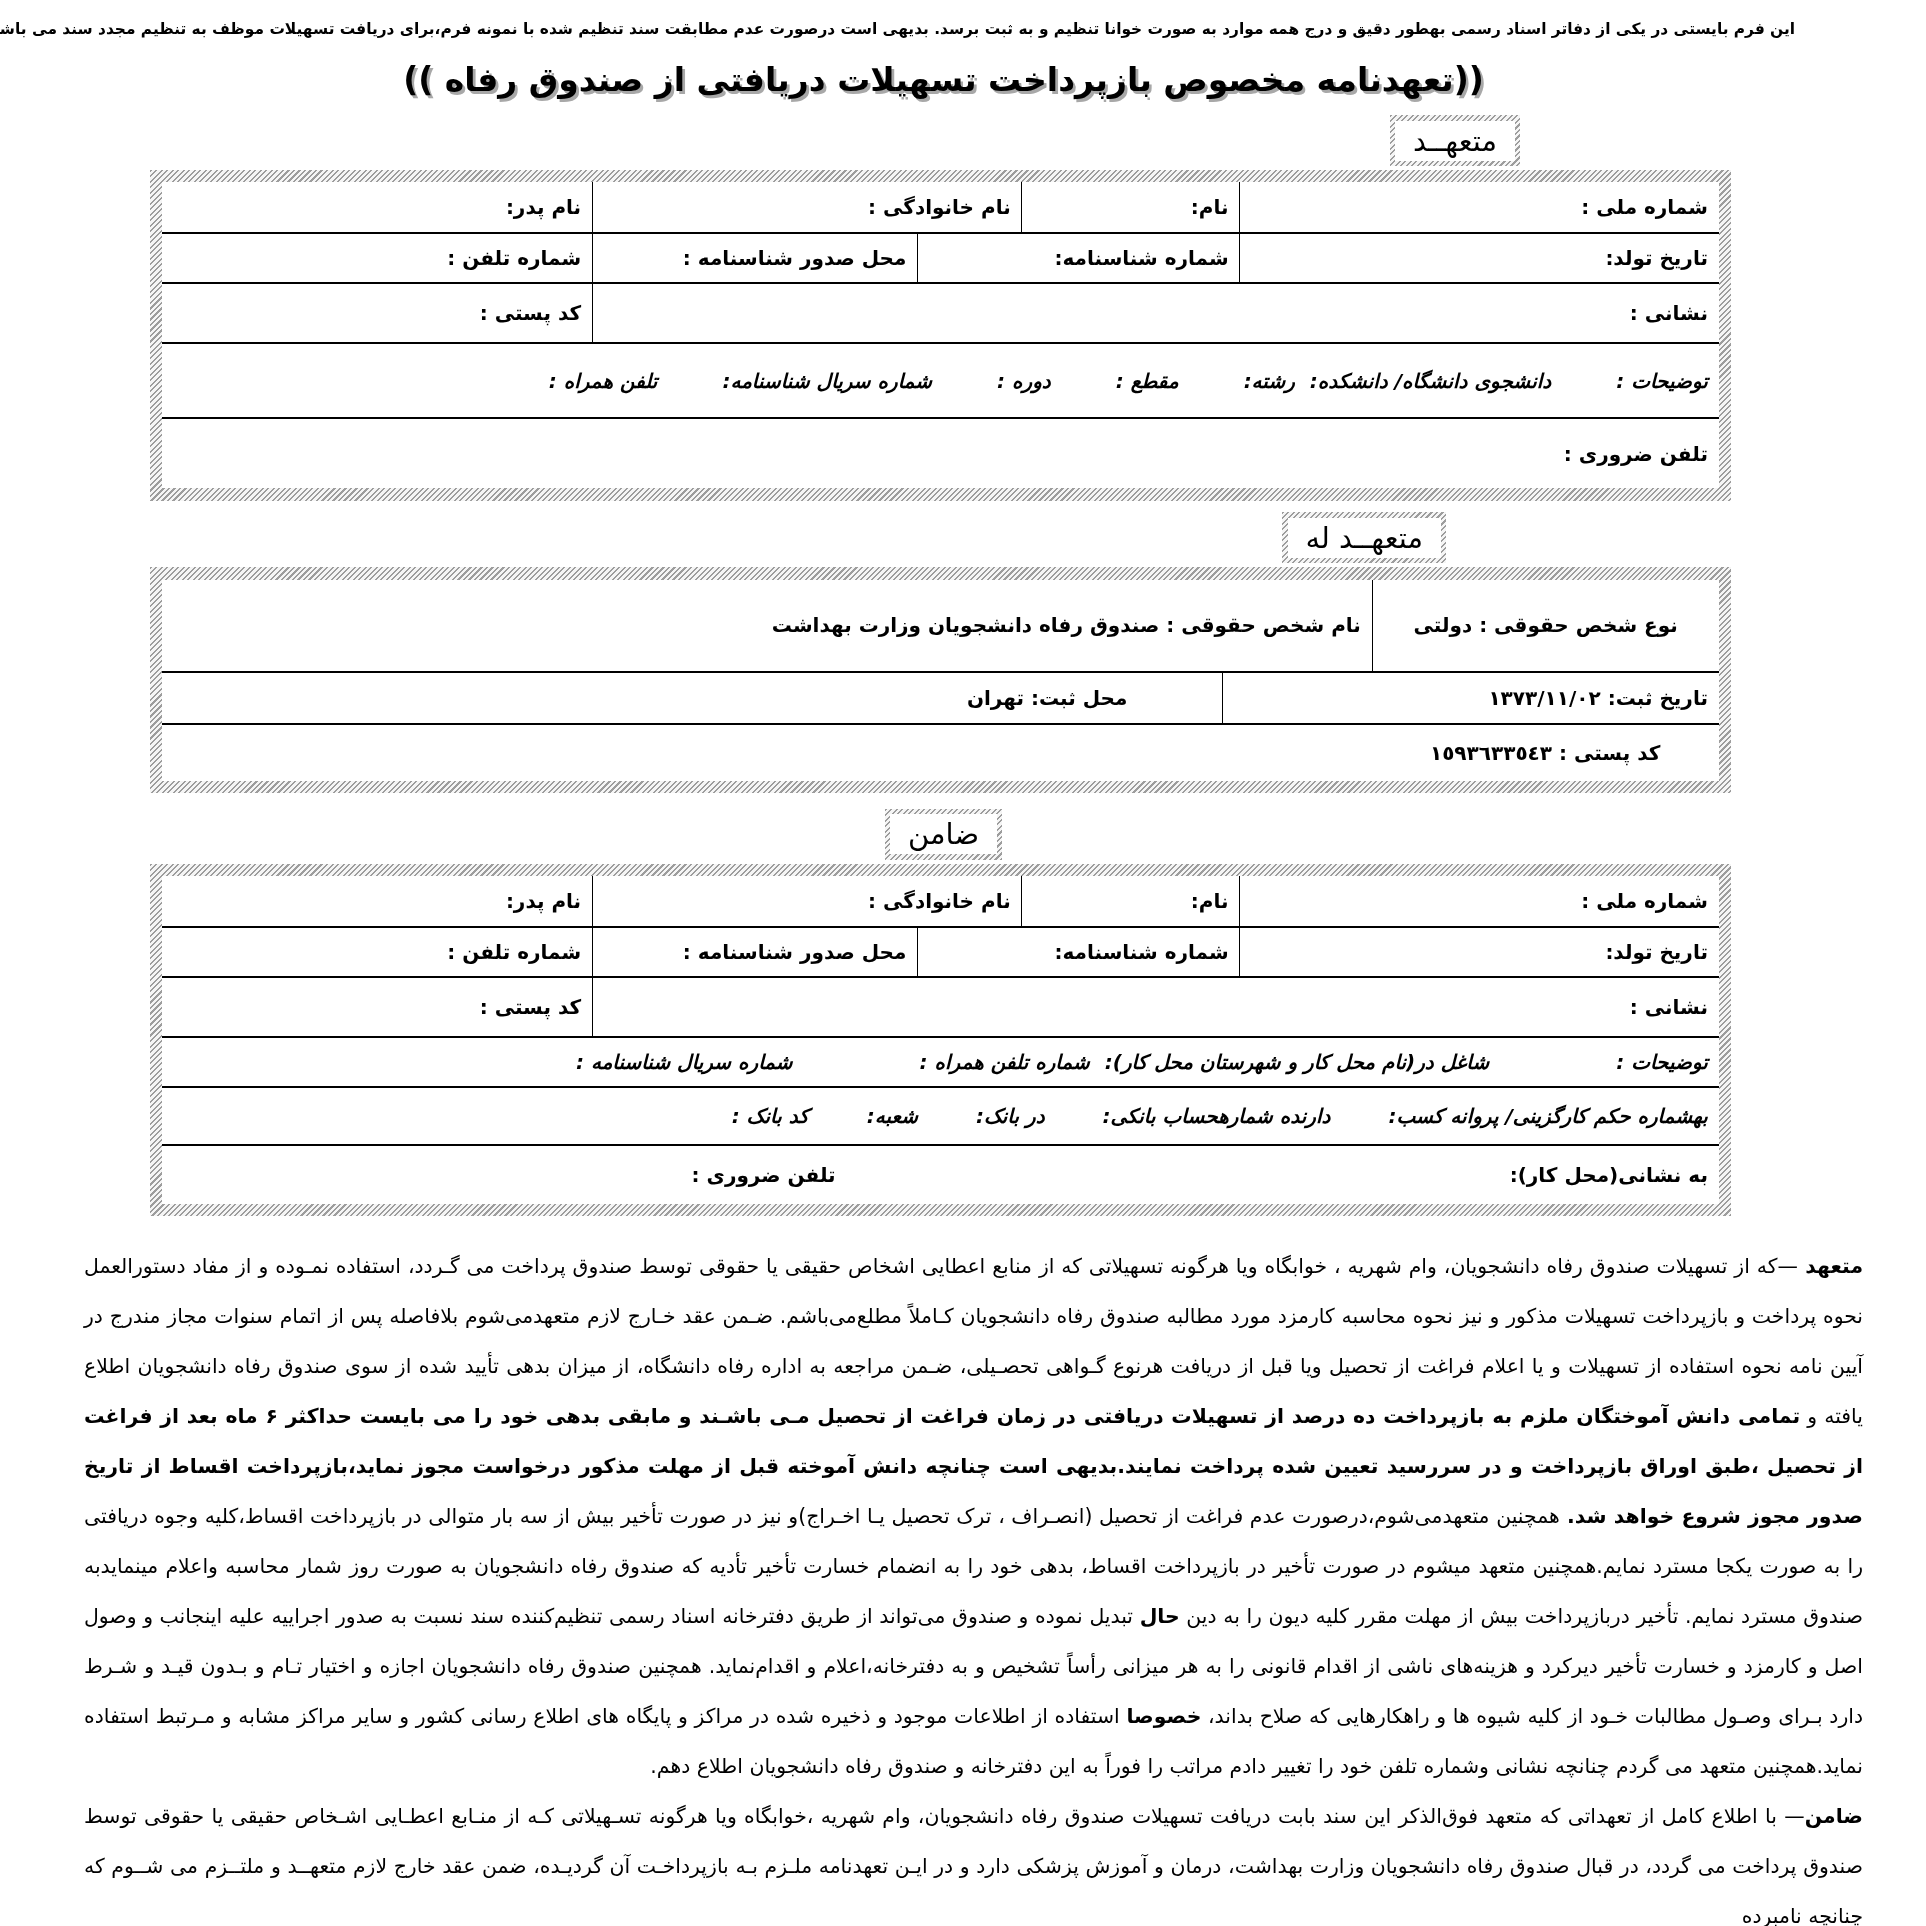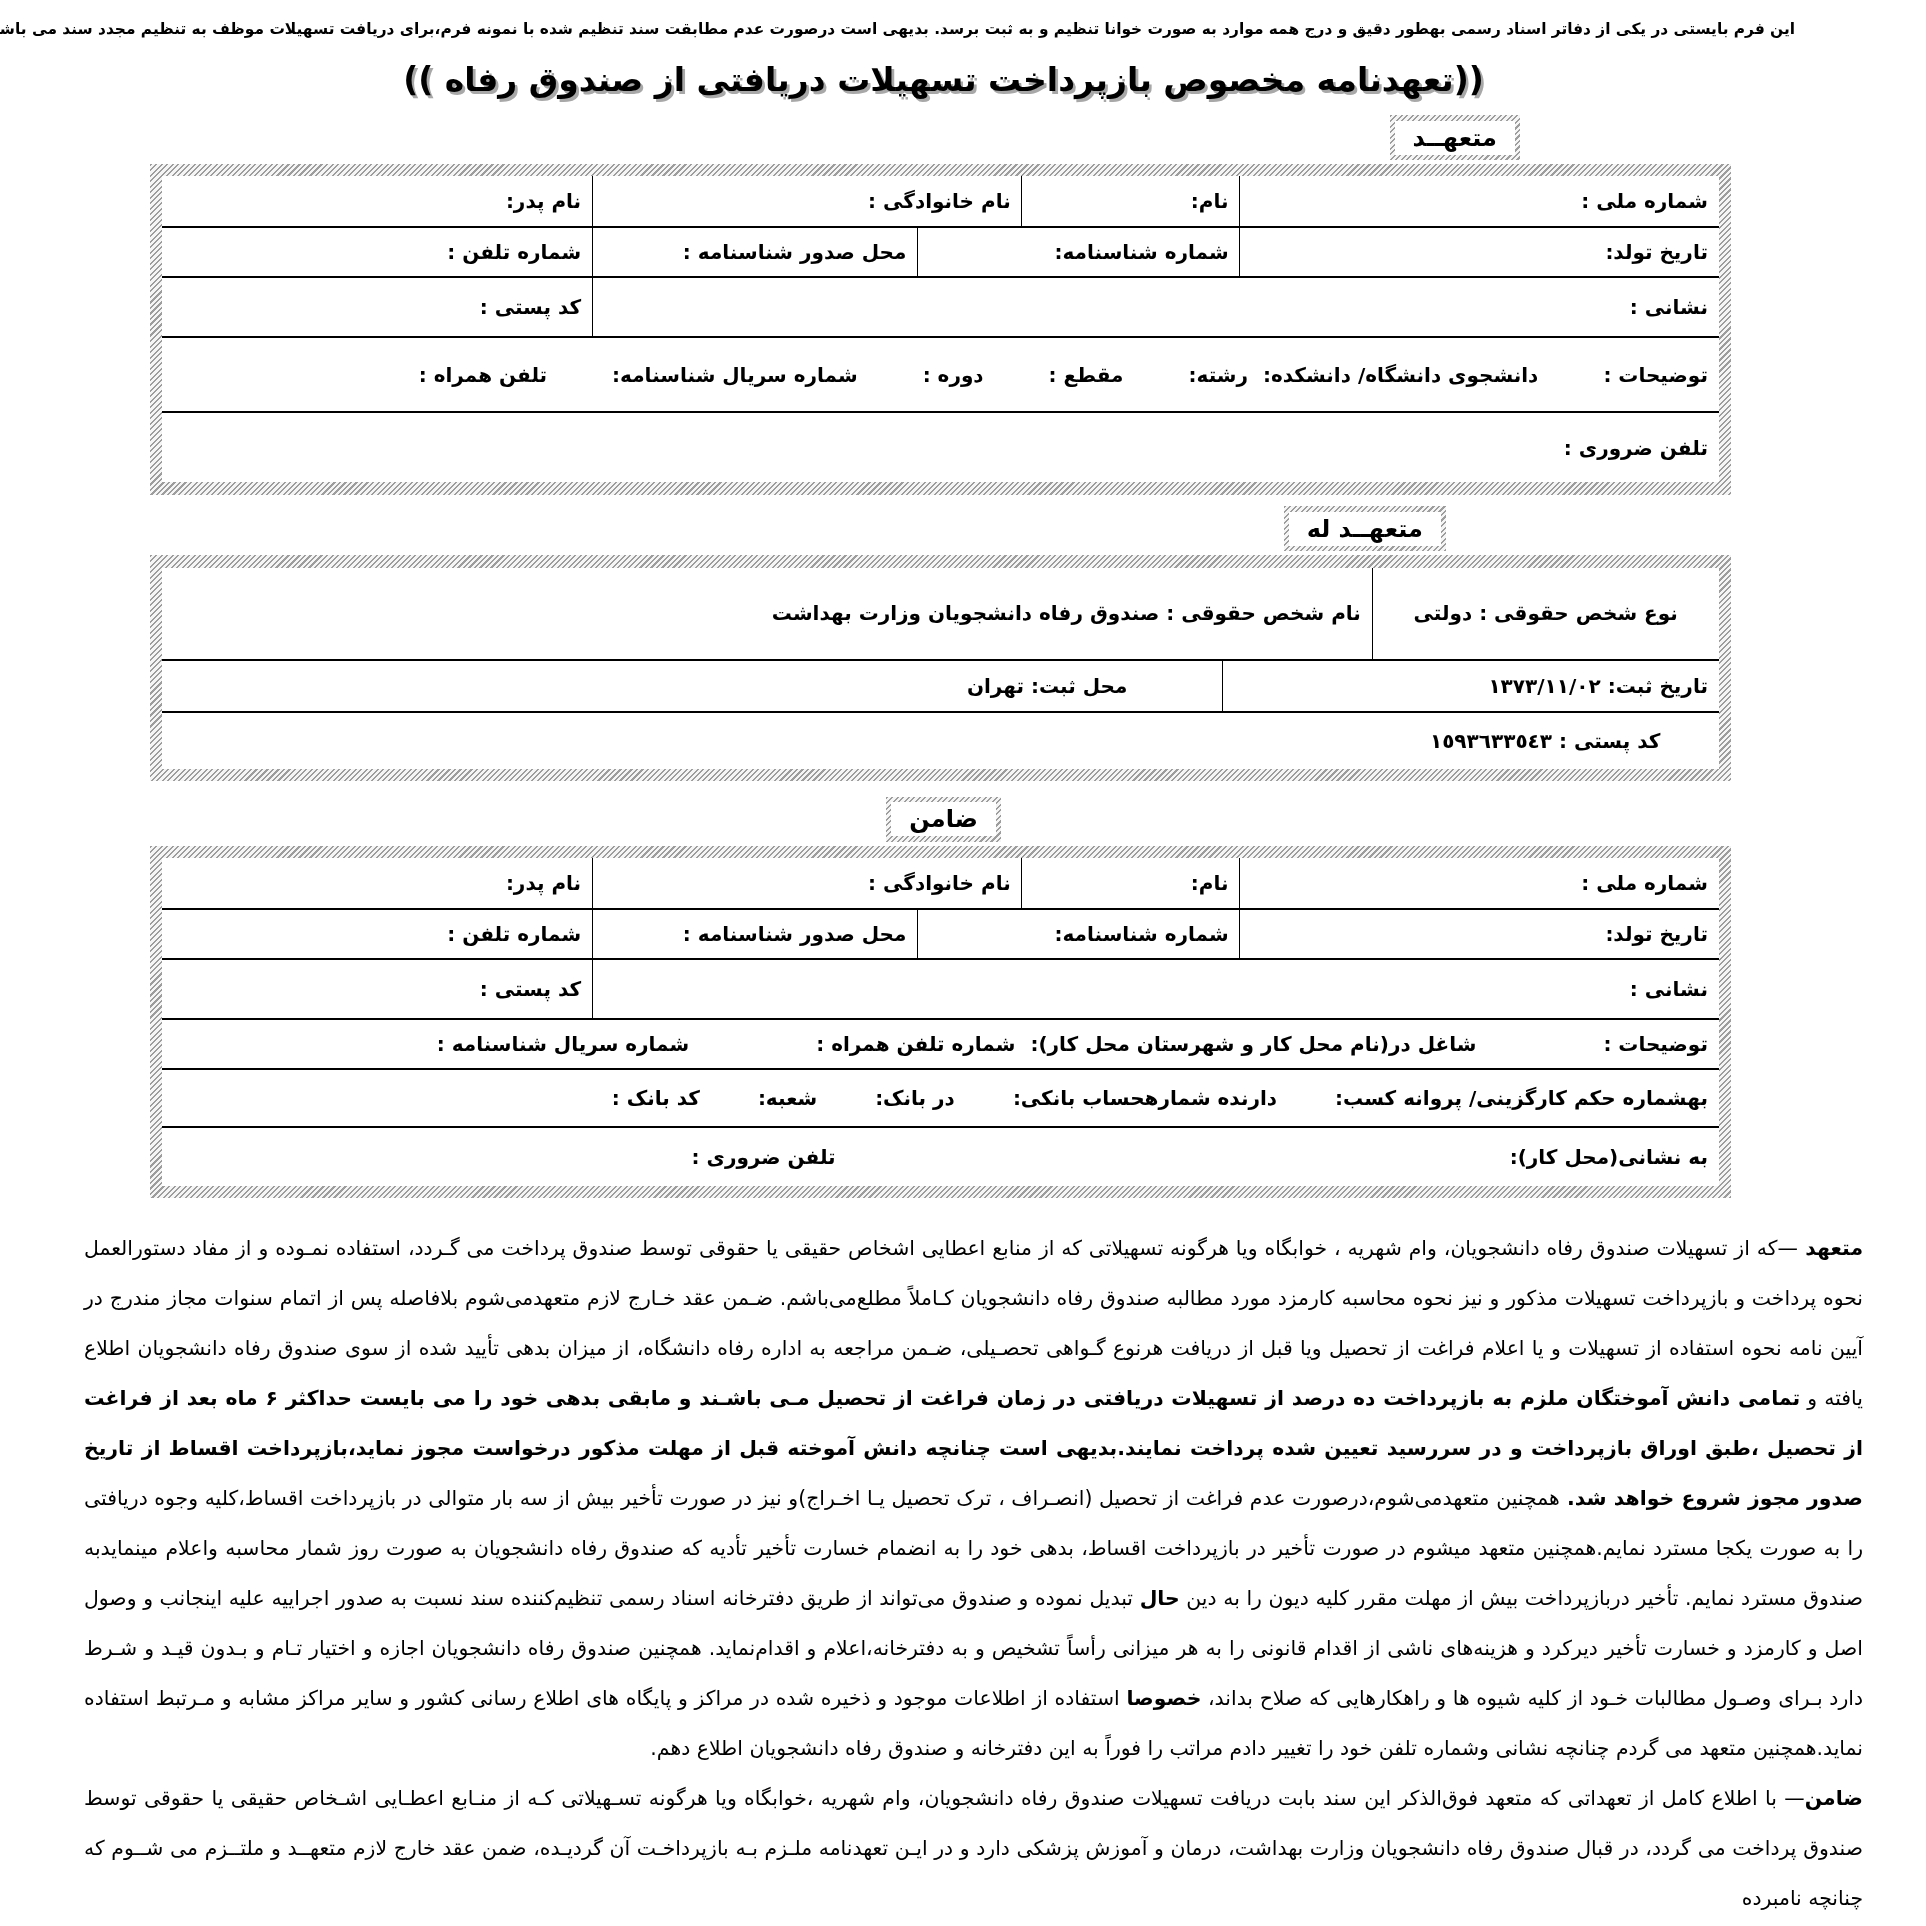--- a/index.html
+++ b/index.html
@@ -6,37 +6,37 @@
   html,body { background:#e8e8e8; }
   body { font-family:"DejaVu Sans", sans-serif; direction:rtl; }
   .page { width:1965px; height:2542px; background:#ffffff; color:#000; overflow:hidden; position:relative; margin:0 auto; }
 
   .notice { padding:20px 131px 0 131px; font-size:15.4px; font-weight:bold; text-align:center; white-space:nowrap; letter-spacing:-0.4px; }
 
   .title { margin-top:22.3px; text-align:center; font-size:33px; font-weight:bold; text-shadow:2.7px 2.7px 0 #a8a8a8; }
 
   .badge-row { margin-top:16px; display:flex; }
   .badge { background:repeating-linear-gradient(135deg,#9d9d9d 0 1.5px,#f5f5f5 1.5px 3.9px); padding:5.4px; display:inline-block; }
-  .badge > span { display:block; background:#fff; padding:3.1px 17.7px; font-size:24px; font-weight:bold; white-space:nowrap; }
+  .badge > span { display:block; background:#fff; padding:3.1px 17.7px; font-size:29px; font-weight:normal; white-space:nowrap; }
   .bm1 { margin-right:406px; }
   .bm2 { margin-right:480px; }
   .bm3 { margin:0 auto; }
 
   .tablewrap { width:1581px; margin:3.9px 195px 0 auto; background:repeating-linear-gradient(135deg,#9d9d9d 0 1.5px,#f5f5f5 1.5px 3.9px); padding:12.3px; }
   .tinner { background:#fff; }
   .trow { display:flex; align-items:stretch; }
   .trow + .trow { border-top:2.7px solid #000; }
   .cell { display:flex; align-items:center; padding:0 10.8px; font-size:20px; font-weight:bold; white-space:normal; }
   .cols > .cell:not(:last-child) { border-left:1.5px solid #000; }
   .cell.c { justify-content:center; padding:0 3.9px; text-align:center; }
   .h130 { min-height:50px;text-align:center; } .h125 { min-height:48px; } .h150 { min-height:58px; }
   .h190 { min-height:73px; } .h180 { min-height:69px; } .h235 { min-height:91px; }
   .h145 { min-height:56px; }
   .fieldline { display:flex; align-items:center; gap:65px; width:100%; flex-wrap:nowrap; }
-  .fieldline span { white-space:nowrap; }
+  .fieldline span { white-space:nowrap;font-style:italic; }
   .fieldline .lbl { margin-left:-50px; }
   .g150 { gap:58px; } .g330 { gap:127px; }
   .spread { display:flex; width:100%; align-items:center; }
   .spread .right { flex:0 0 auto; }
   .spread .mid { flex:0 0 auto; margin-right:674px; }
 
   .bodytext { margin:25px 63px 0 123px; font-size:20.4px; line-height:50px; text-align:justify; text-justify:inter-word; }
   .bodytext .b { font-weight:bold; }
 </style>
 </head>

